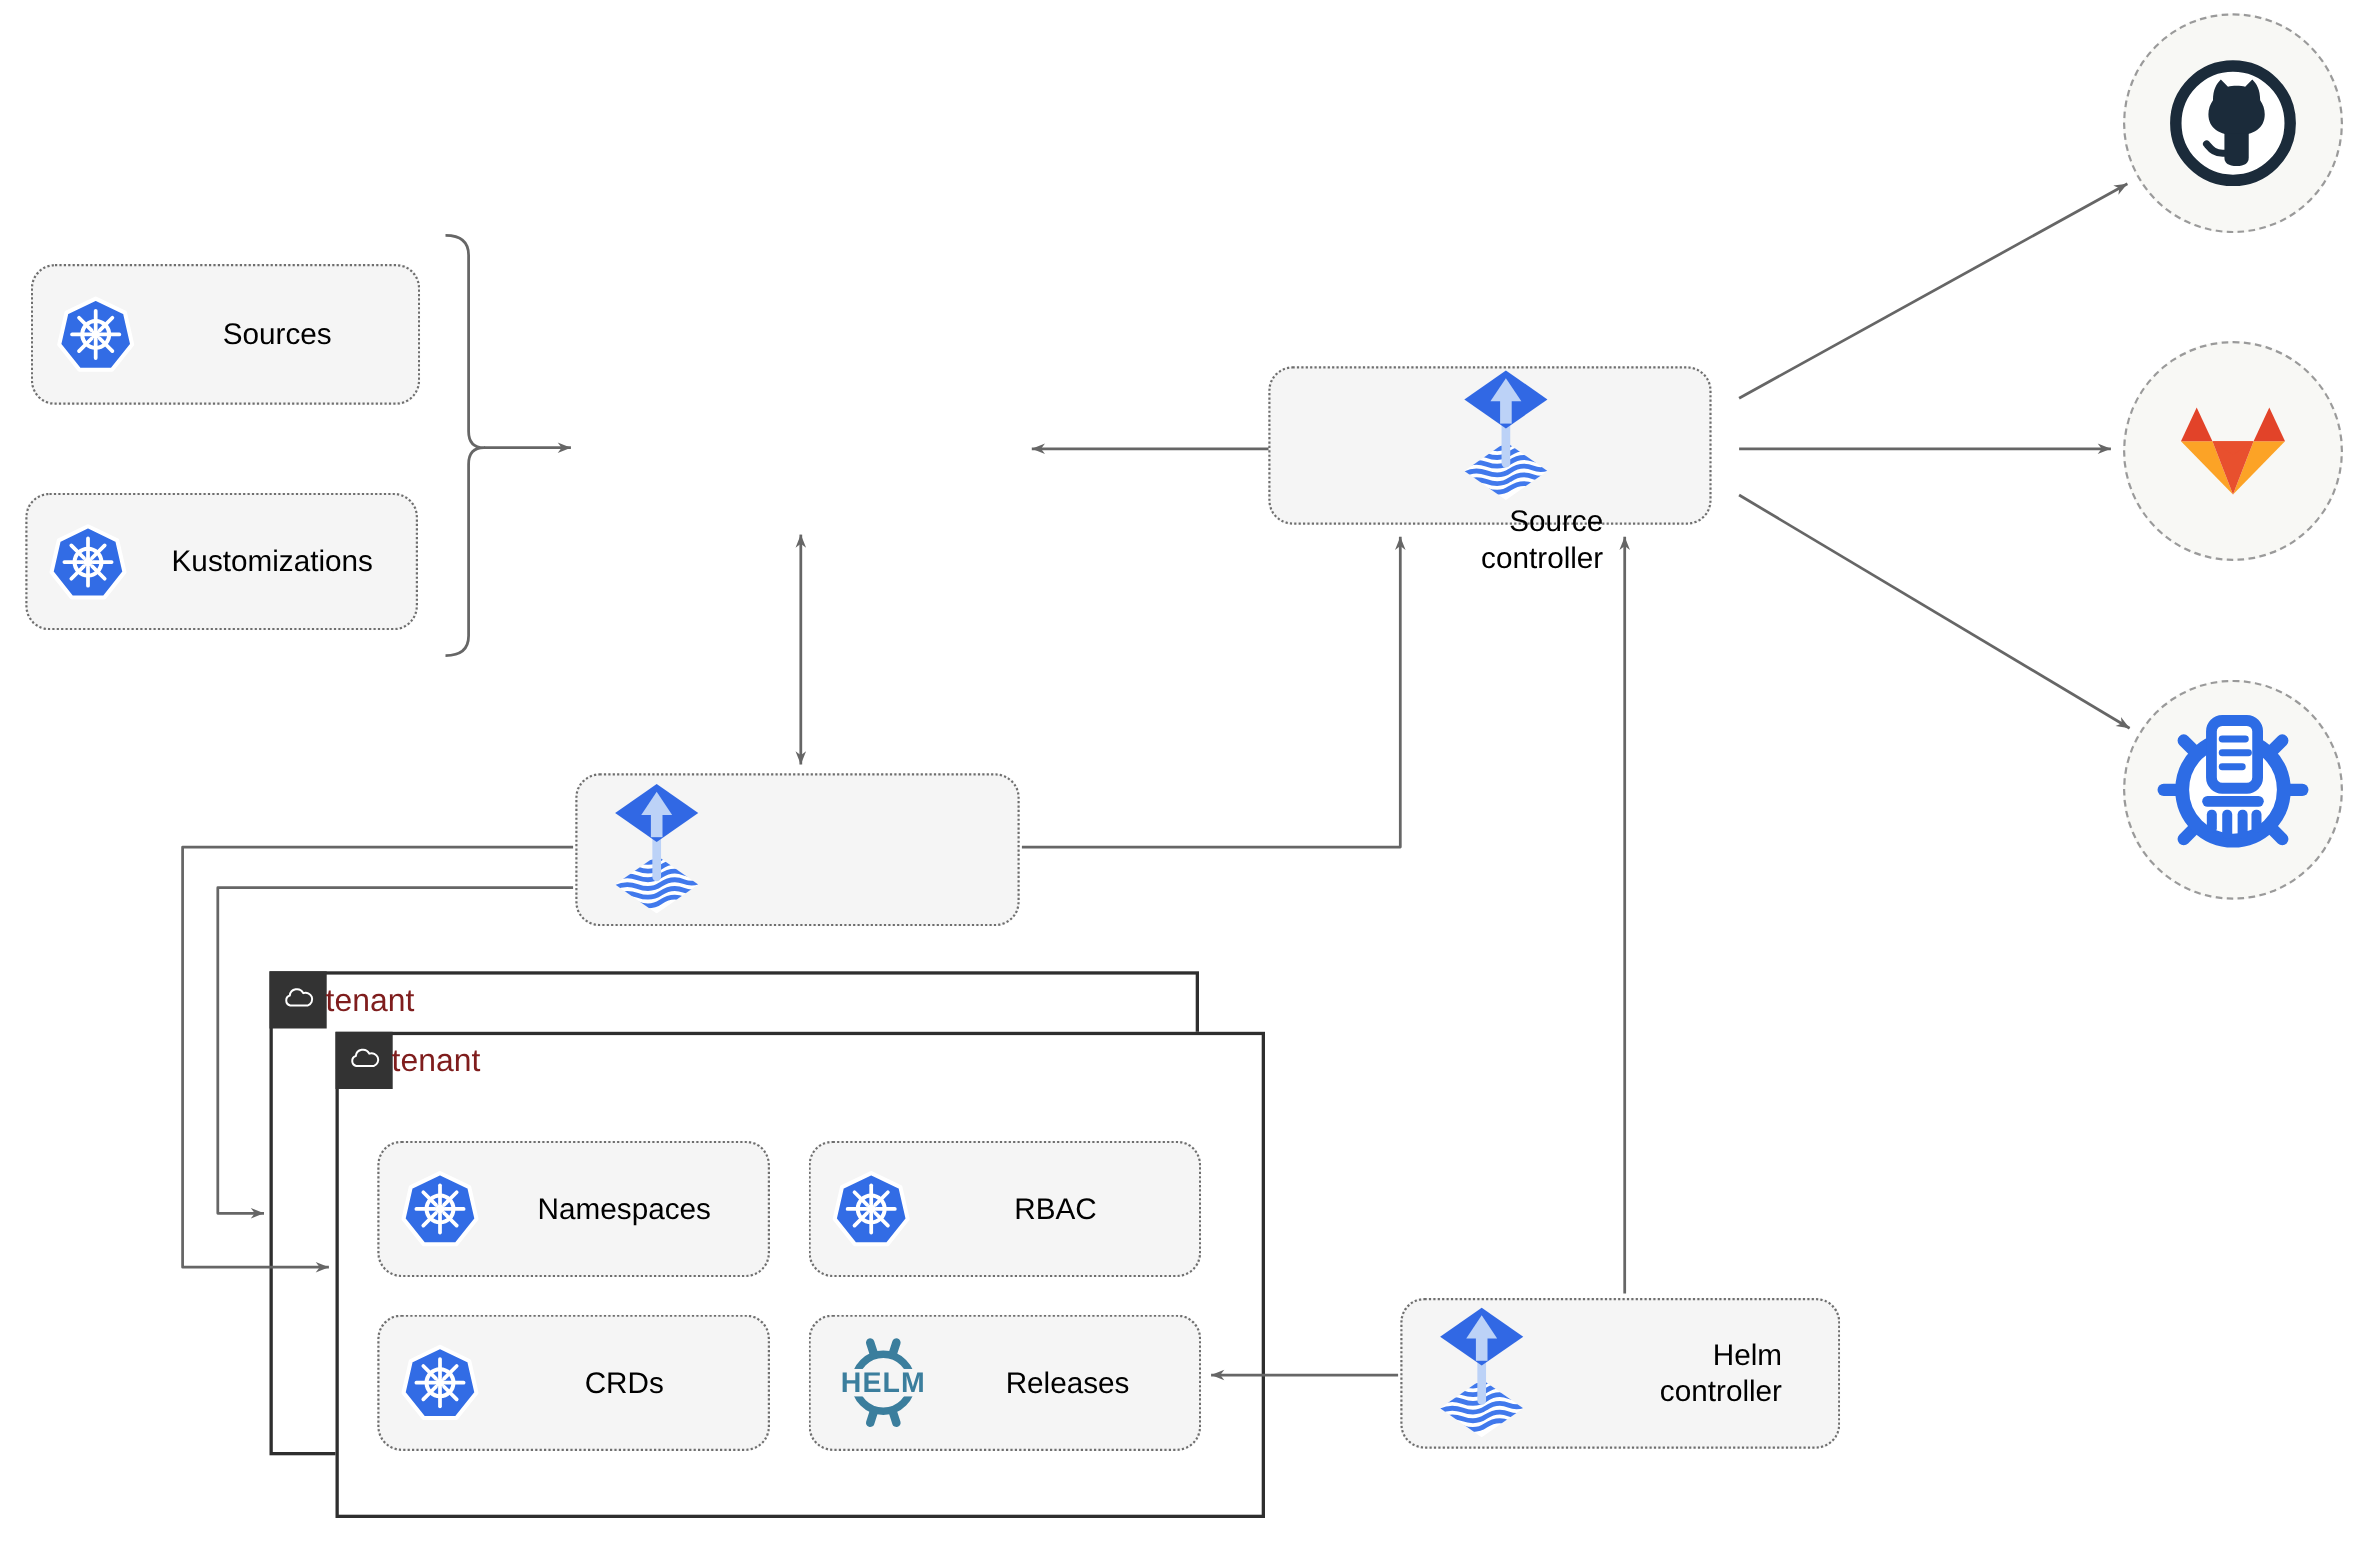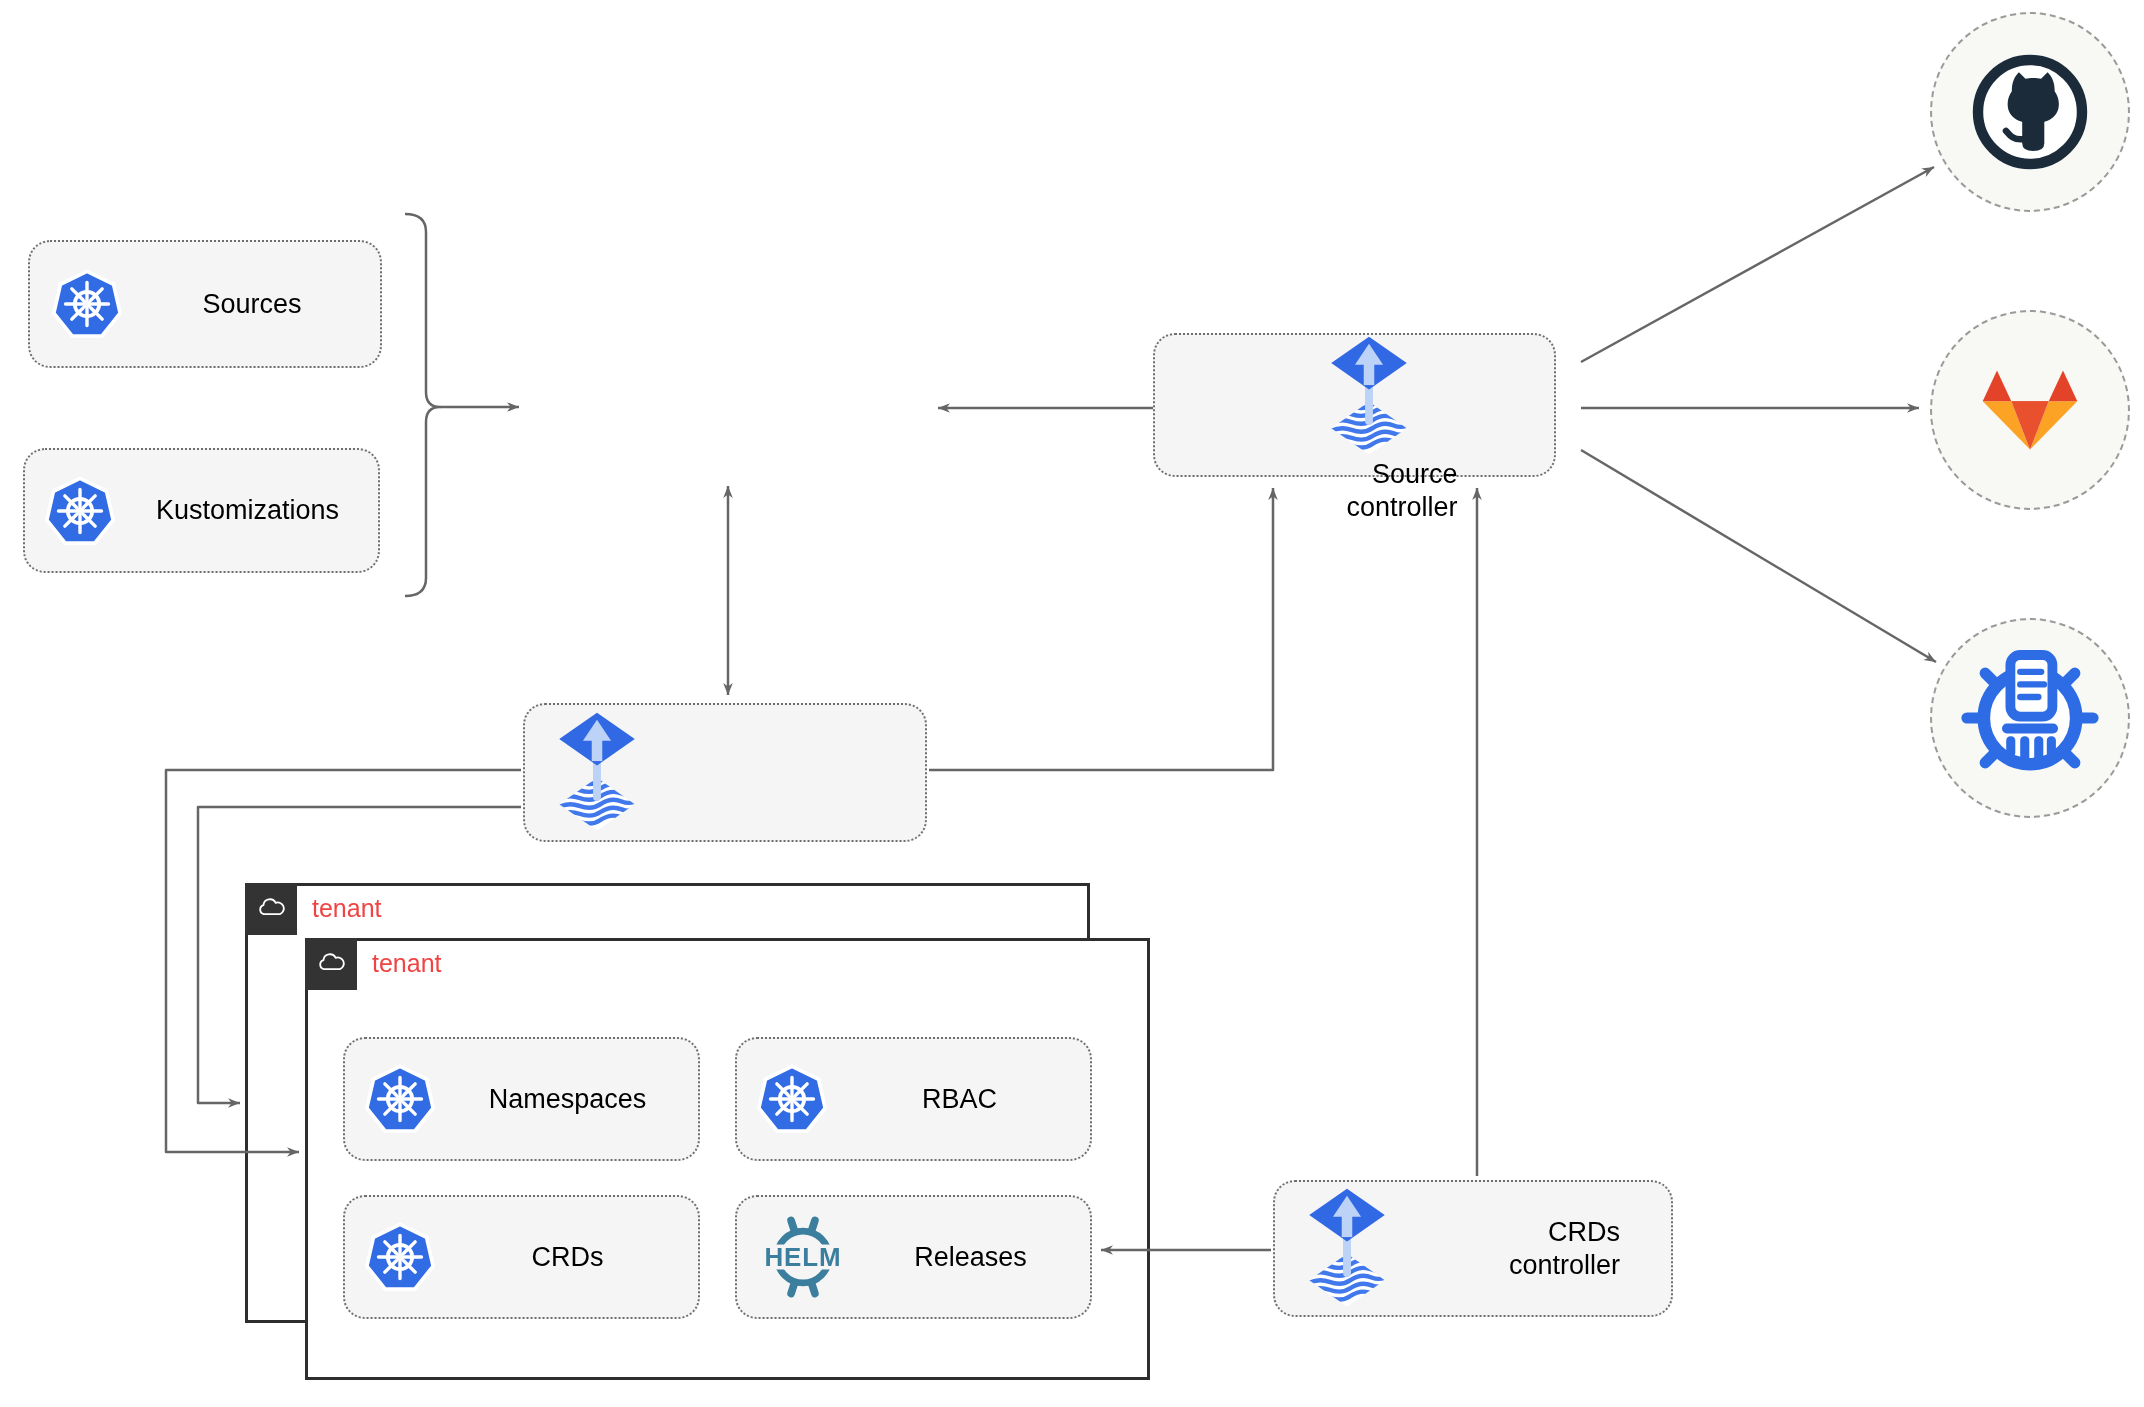--- a/index.html
+++ b/index.html
@@ -11,21 +11,21 @@
   .node{position:absolute;background:#f5f5f5;border:2.5px dotted #6e6e6e;border-radius:22px;
         box-sizing:border-box;display:flex;align-items:center;z-index:3;}
   .node-icon{flex:0 0 auto;display:flex;align-items:center;justify-content:center;}
   .node-label{flex:1 1 auto;display:flex;justify-content:center;align-items:center;text-align:right;
               font-size:27px;line-height:1.22;color:#000;}
   .lbl.two{max-width:178px;}
   
   .tenant{position:absolute;background:#ffffff;border:3px solid #2e2e2e;box-sizing:border-box;z-index:1;}
   .tenant-badge{position:absolute;left:-3px;top:-3px;width:52px;height:52px;background:#333333;
                 display:flex;align-items:center;justify-content:center;}
-  .tenant-label{position:absolute;left:64px;top:8px;font-size:25px;color:#ef4444;}
+  .tenant-label{position:absolute;left:48px;top:8px;font-size:29px;color:#7f1d1d;}
   
   .repo-circle{position:absolute;width:200px;height:200px;border-radius:50%;
                border:2.5px dashed #9a9a9a;background:#f8f8f5;box-sizing:border-box;
                display:flex;align-items:center;justify-content:center;z-index:3;}
 </style>
 </head>
 <body>
 
 <div class="canvas">
 
@@ -194,21 +194,21 @@
             <path d="M4,129 q12,-8 26,-3 q14,5 24,-2 q12,-8 24,-3 q10,4 20,-2"></path>
           </g>
         </g>
         <line x1="50" y1="58" x2="50" y2="98" stroke="#BCD2F7" stroke-width="9" stroke-linecap="round"></line>
         <polygon points="50,2 93,32 50,62 7,32" fill="#3168E4"></polygon>
         <polygon points="50,10 34,34 66,34" fill="#BCD2F7"></polygon>
         <rect x="44" y="33" width="12" height="24" fill="#BCD2F7"></rect>
       </svg>
     </div>
     <div class="node-label">
-        <span class="lbl two">CRDs controller</span>
+        <span class="lbl two">Helm controller</span>
       </div>
   </div>
 
   <div class="node" style="left:343px;top:1037px;width:357px;height:124px;padding-left:18px;">
     <div class="node-icon">
       <svg width="74" height="74" viewBox="0 0 100 100">
         <polygon points="50,6 14.1,23.3 5.2,62.3 30,93.4 70,93.4 94.8,62.3 85.9,23.3" fill="#326CE5" stroke="#ffffff" stroke-width="5" stroke-linejoin="round"></polygon>
         <g stroke="#ffffff" stroke-width="4.6" stroke-linecap="round">
           <line x1="50" y1="21" x2="50" y2="44"></line>
             <line x1="50" y1="56" x2="50" y2="79"></line>

